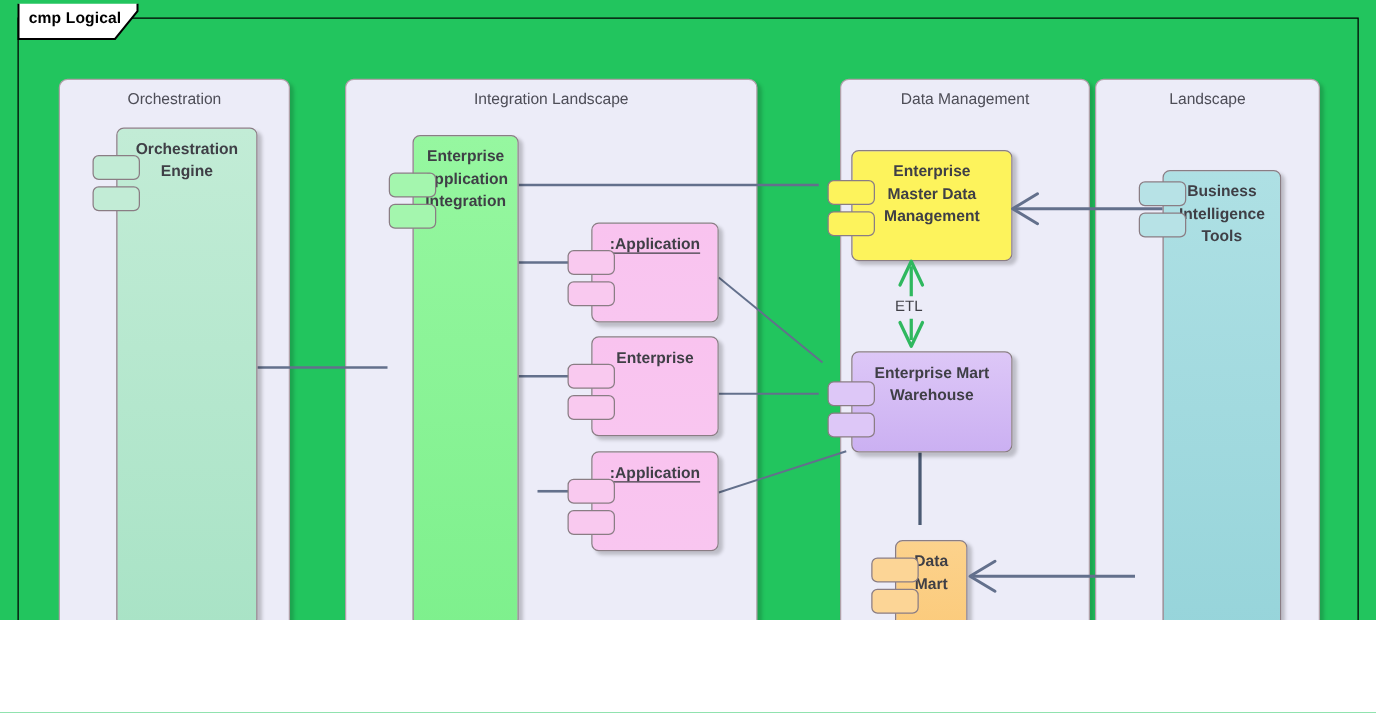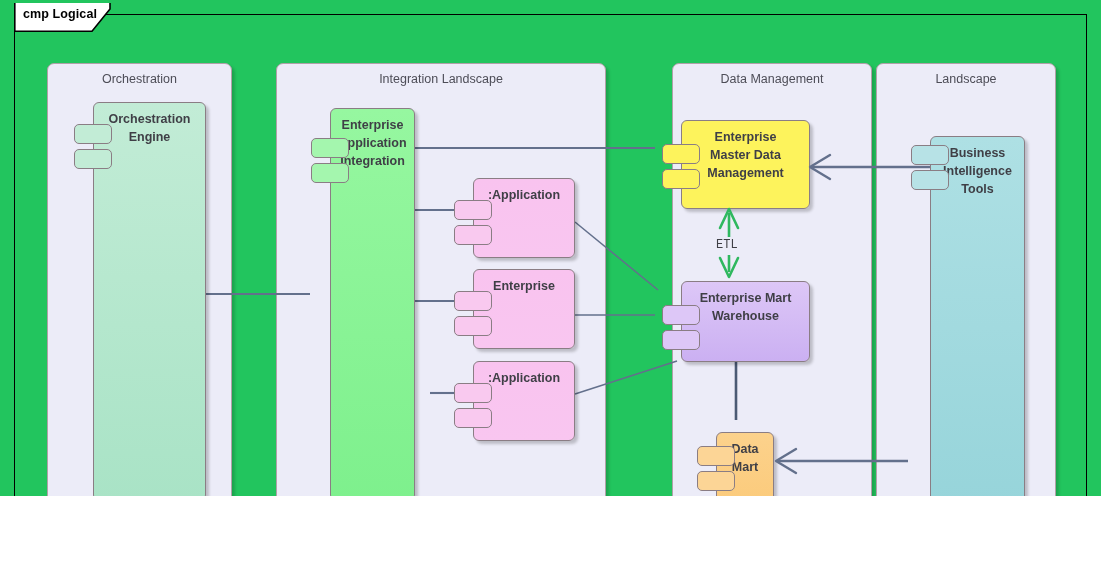--- a/index.html
+++ b/index.html
@@ -74,20 +74,21 @@
     left:4px; right:4px;
     top:8px;
     text-align:center;
     font-size:12.5px;
     font-weight:bold;
     color:#3f3f46;
     line-height:1.42;
     white-space:pre-line;
   }
   .component-label.underline{
+    text-decoration:underline;
     text-underline-offset:2.5px;
   }
   
   .port{
     position:absolute;
     width:38px; height:20px;
     border:1px solid #8a7d84;
     border-radius:5px;
     box-sizing:border-box;
     z-index:4;
@@ -105,21 +106,20 @@
     width:1101px; height:570px;
     pointer-events:none;
     z-index:6;
   }
   .etl-label{
     position:absolute;
     font-size:12px;
     color:#3f3f46;
     z-index:6;
     white-space:nowrap;
-    font-family:Liberation Mono, monospace;
   }
 </style>
 </head>
 <body>
 
 <div id="canvas">
 
   <div id="frame"></div>
   <div id="frame-tab">
     <svg width="110" height="30" viewBox="0 0 110 30">

